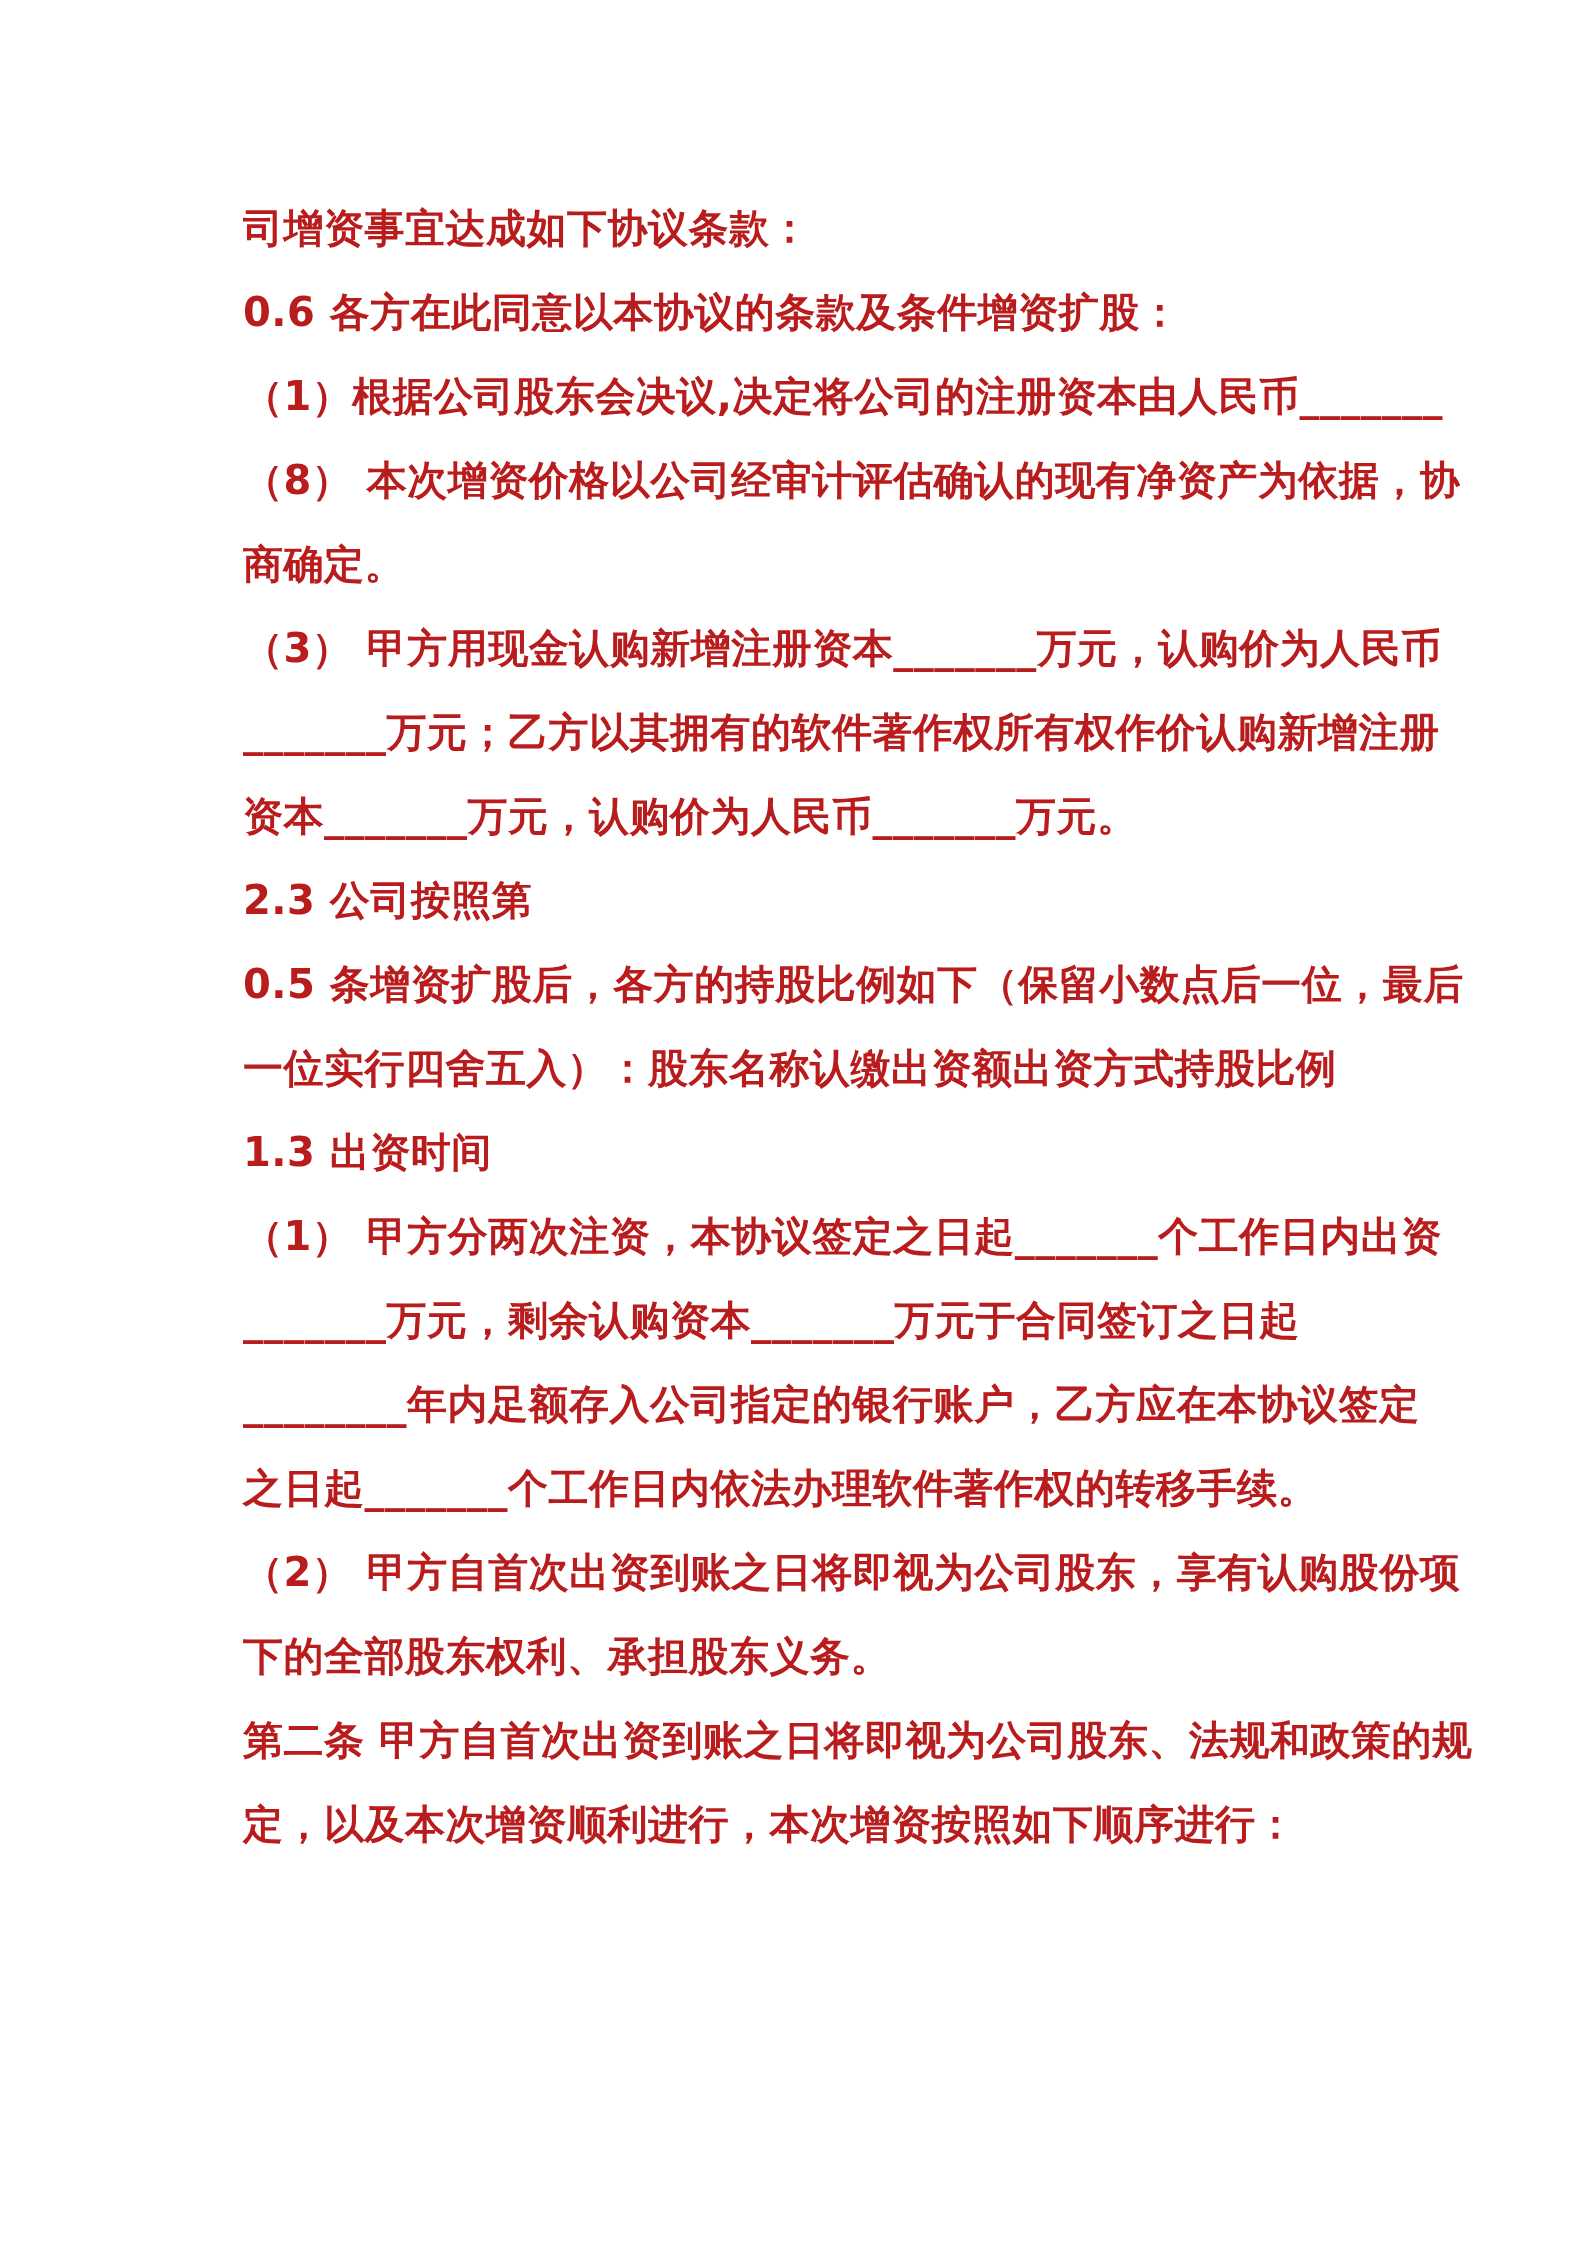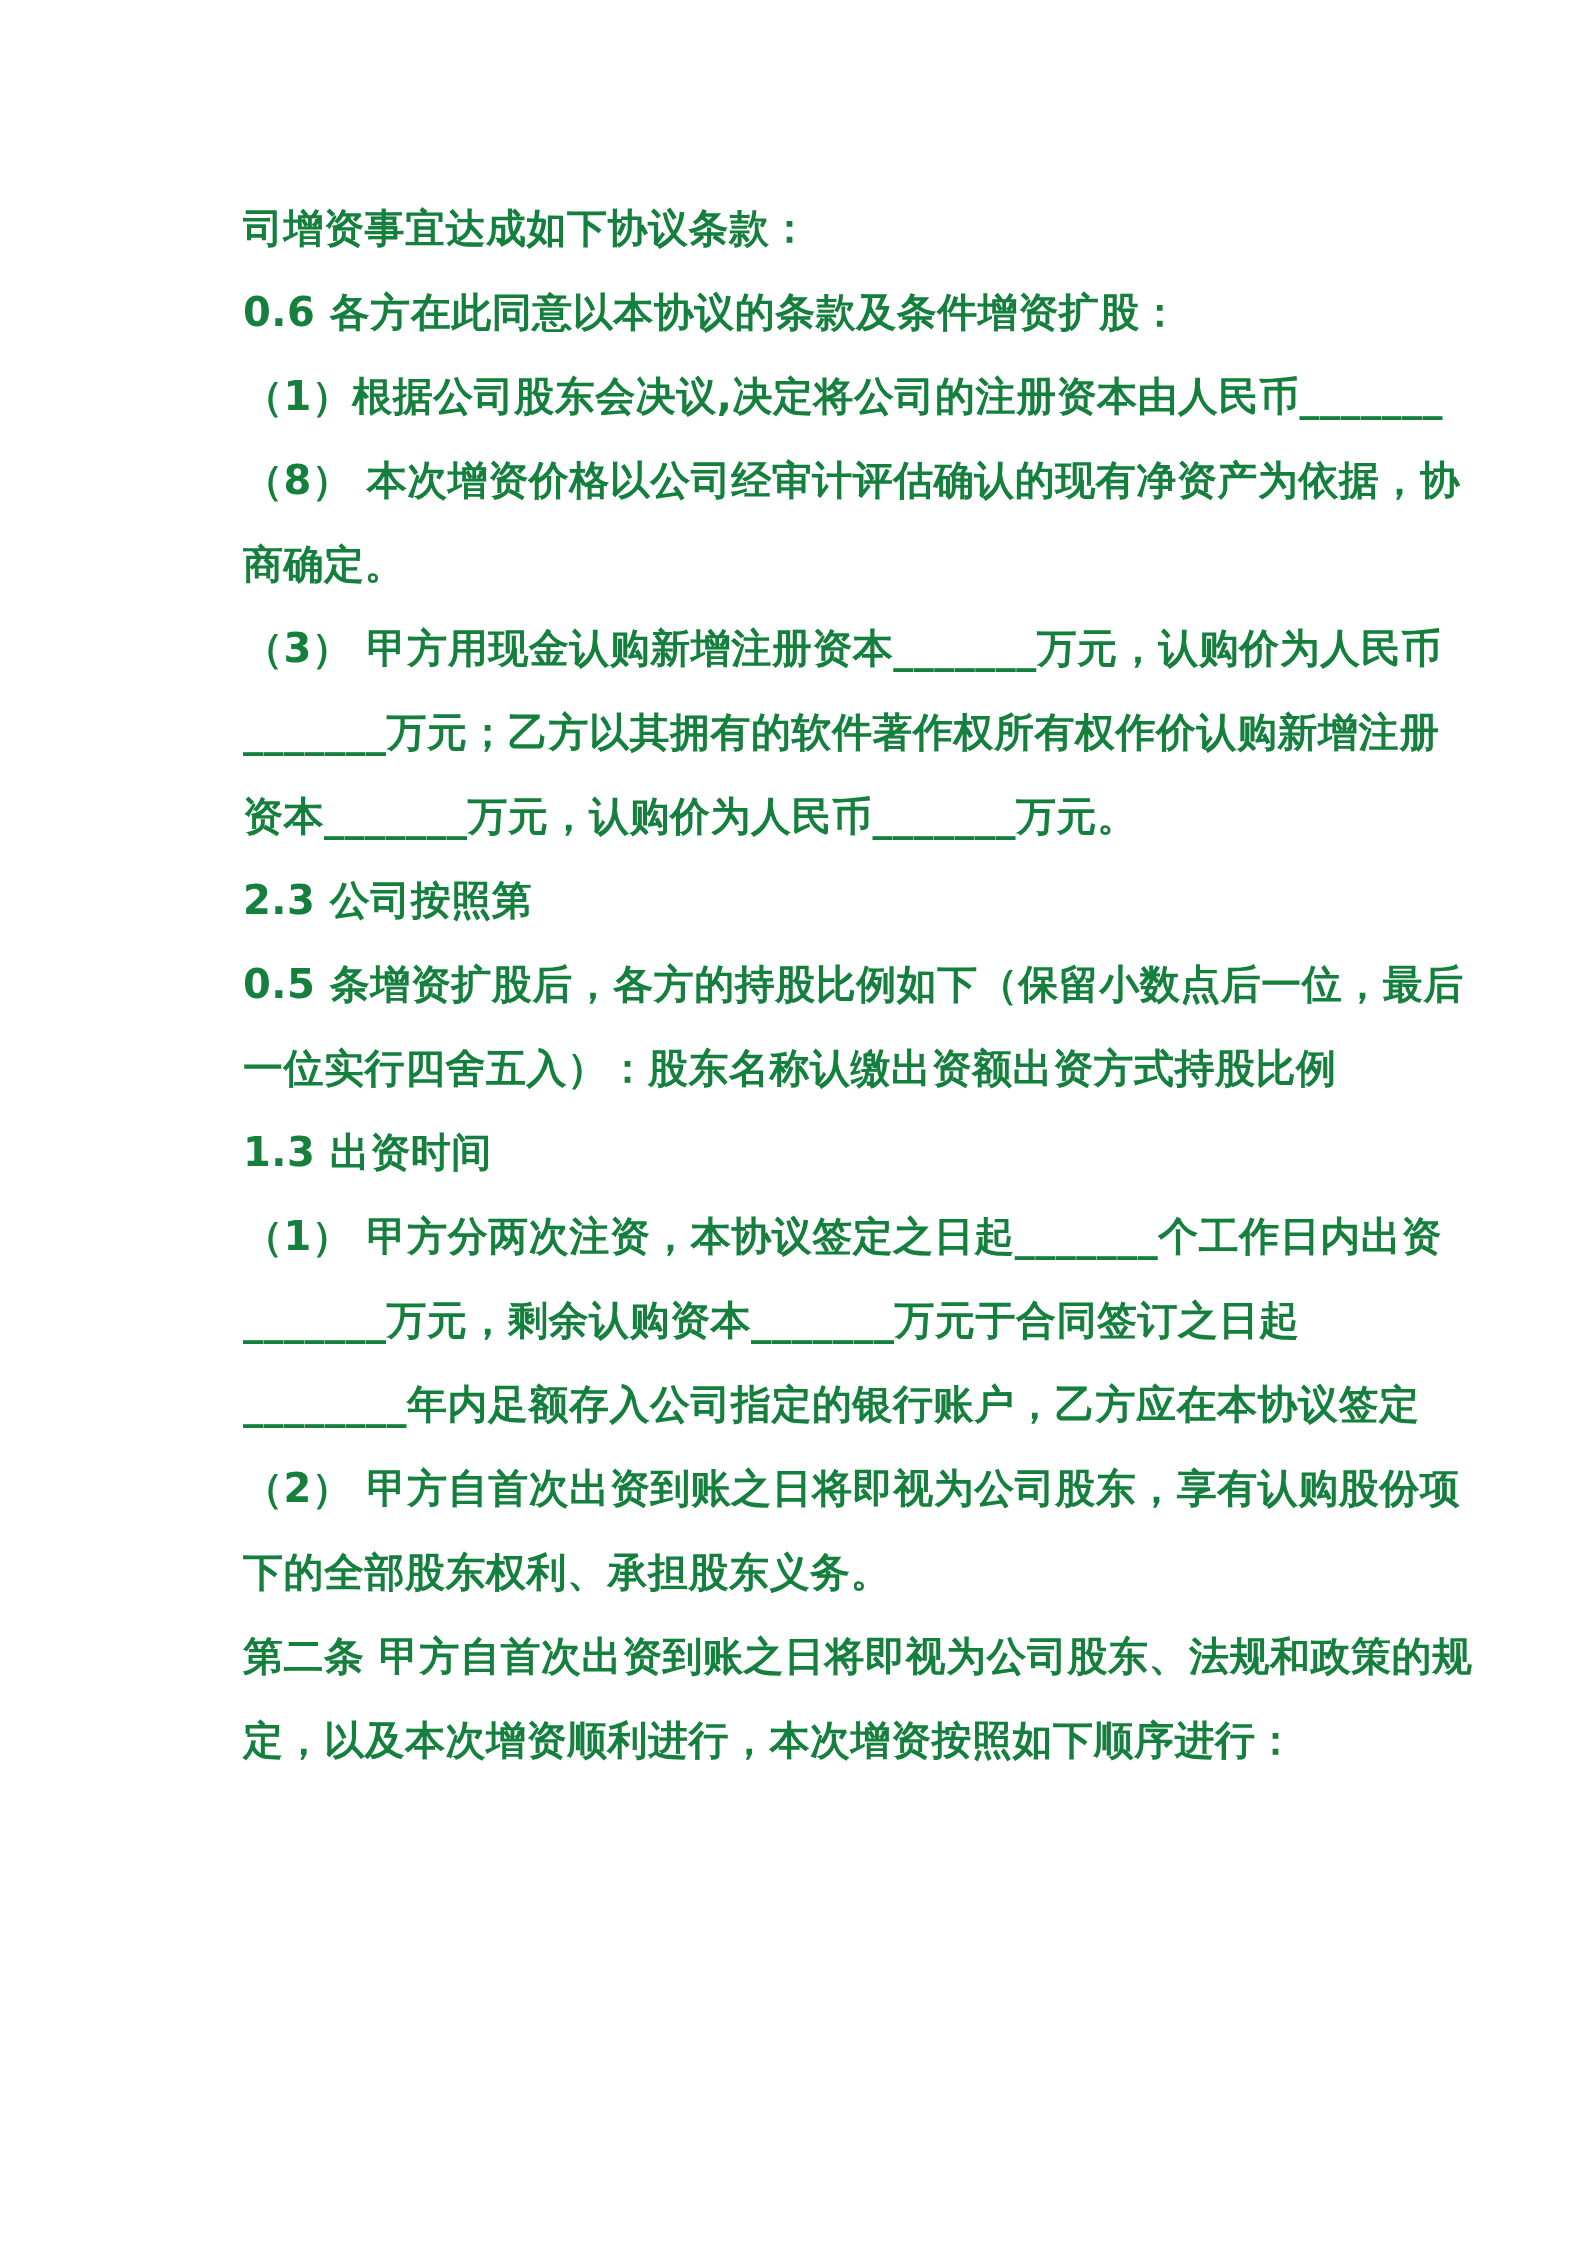--- a/index.html
+++ b/index.html
@@ -15,21 +15,21 @@
   .page {
     position: absolute;
     inset: 0;
     background: #ffffff;
   }
   .doc-body {
     position: absolute;
     left: 243px;
     top: 186px;
     width: 1125px;
-    color: #15803d;
+    color: #b91c1c;
     font-size: 40px;
     line-height: 84px;
     font-weight: 700;
     letter-spacing: 0.5px;
   }
   .doc-line {
     height: 84px;
     white-space: nowrap;
   }
 </style>
@@ -46,18 +46,19 @@
     <div class="doc-line">（3） 甲方用现金认购新增注册资本_______万元，认购价为人民币</div>
     <div class="doc-line">_______万元；乙方以其拥有的软件著作权所有权作价认购新增注册</div>
     <div class="doc-line">资本_______万元，认购价为人民币_______万元。</div>
     <div class="doc-line">2.3 公司按照第</div>
     <div class="doc-line">0.5 条增资扩股后，各方的持股比例如下（保留小数点后一位，最后</div>
     <div class="doc-line">一位实行四舍五入）：股东名称认缴出资额出资方式持股比例</div>
     <div class="doc-line">1.3 出资时间</div>
     <div class="doc-line">（1） 甲方分两次注资，本协议签定之日起_______个工作日内出资</div>
     <div class="doc-line">_______万元，剩余认购资本_______万元于合同签订之日起</div>
     <div class="doc-line">________年内足额存入公司指定的银行账户，乙方应在本协议签定</div>
+    <div class="doc-line">之日起_______个工作日内依法办理软件著作权的转移手续。</div>
     <div class="doc-line">（2） 甲方自首次出资到账之日将即视为公司股东，享有认购股份项</div>
     <div class="doc-line">下的全部股东权利、承担股东义务。</div>
     <div class="doc-line">第二条 甲方自首次出资到账之日将即视为公司股东、法规和政策的规</div>
     <div class="doc-line">定，以及本次增资顺利进行，本次增资按照如下顺序进行：</div>
   </div>
 </div>
 
 </body></html>

